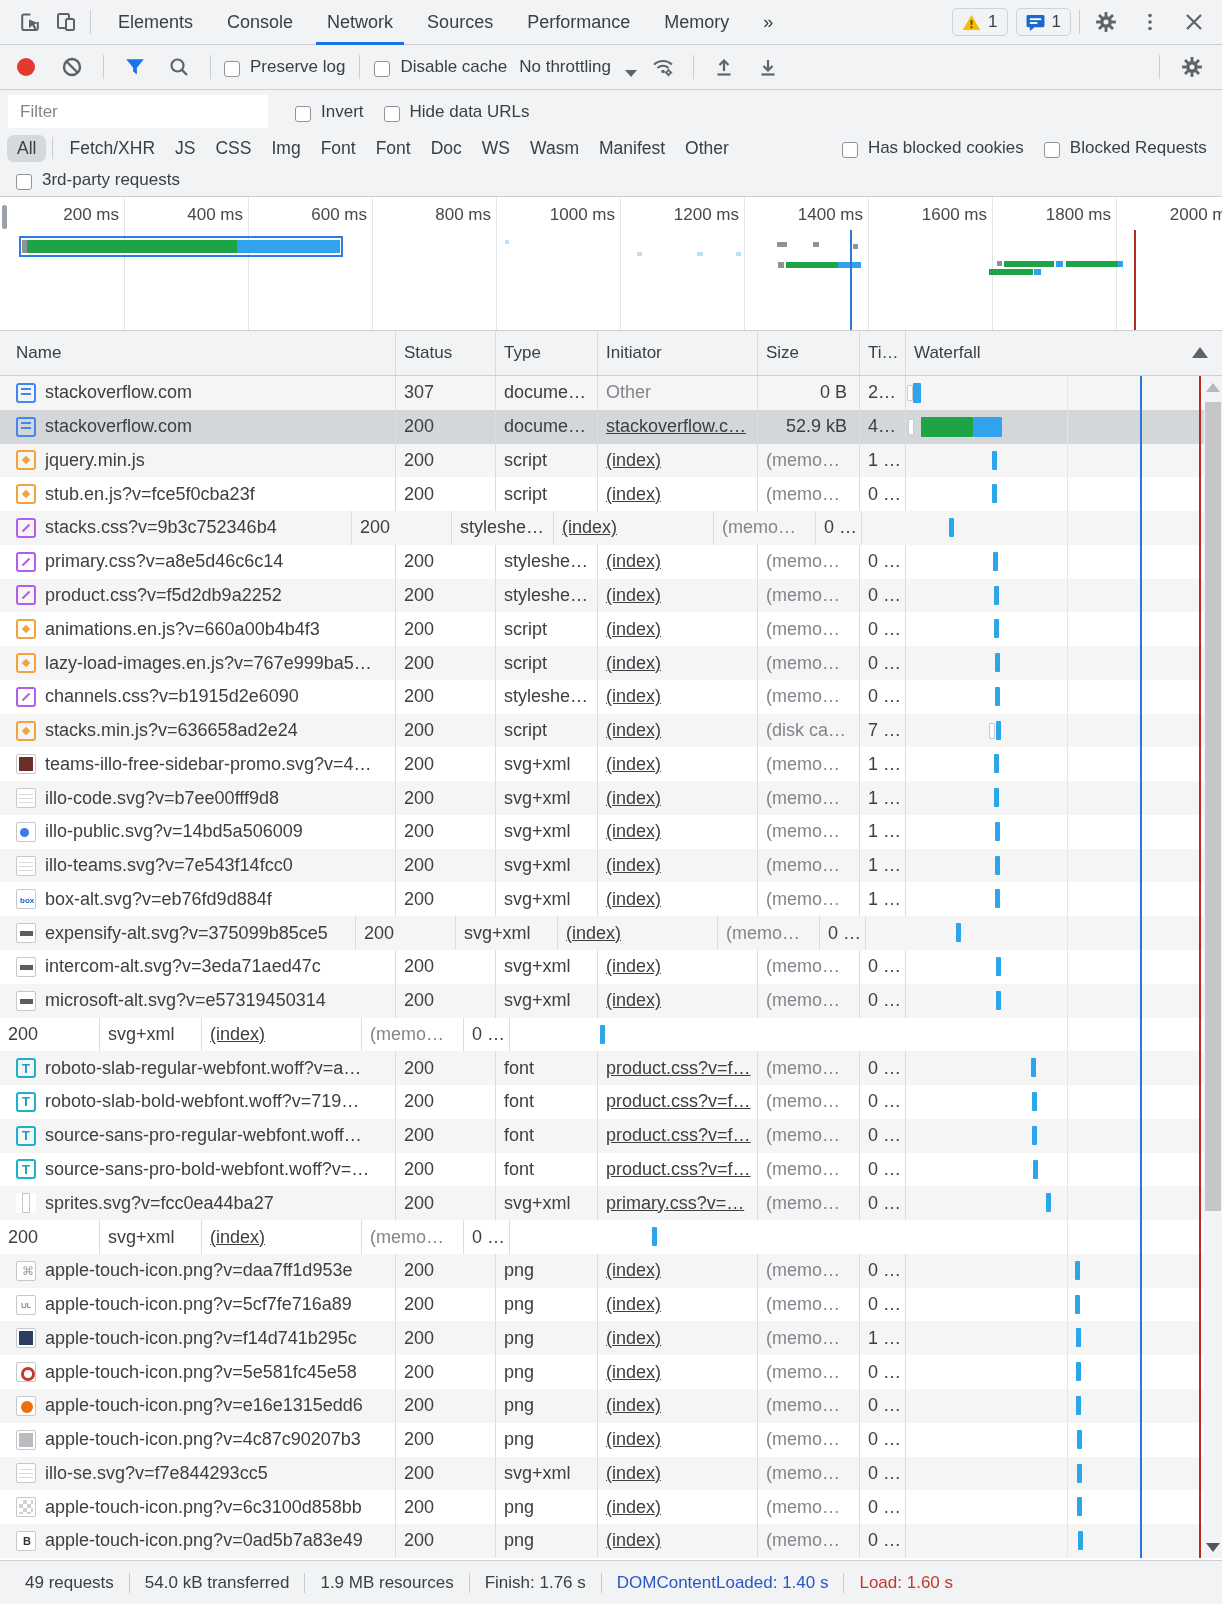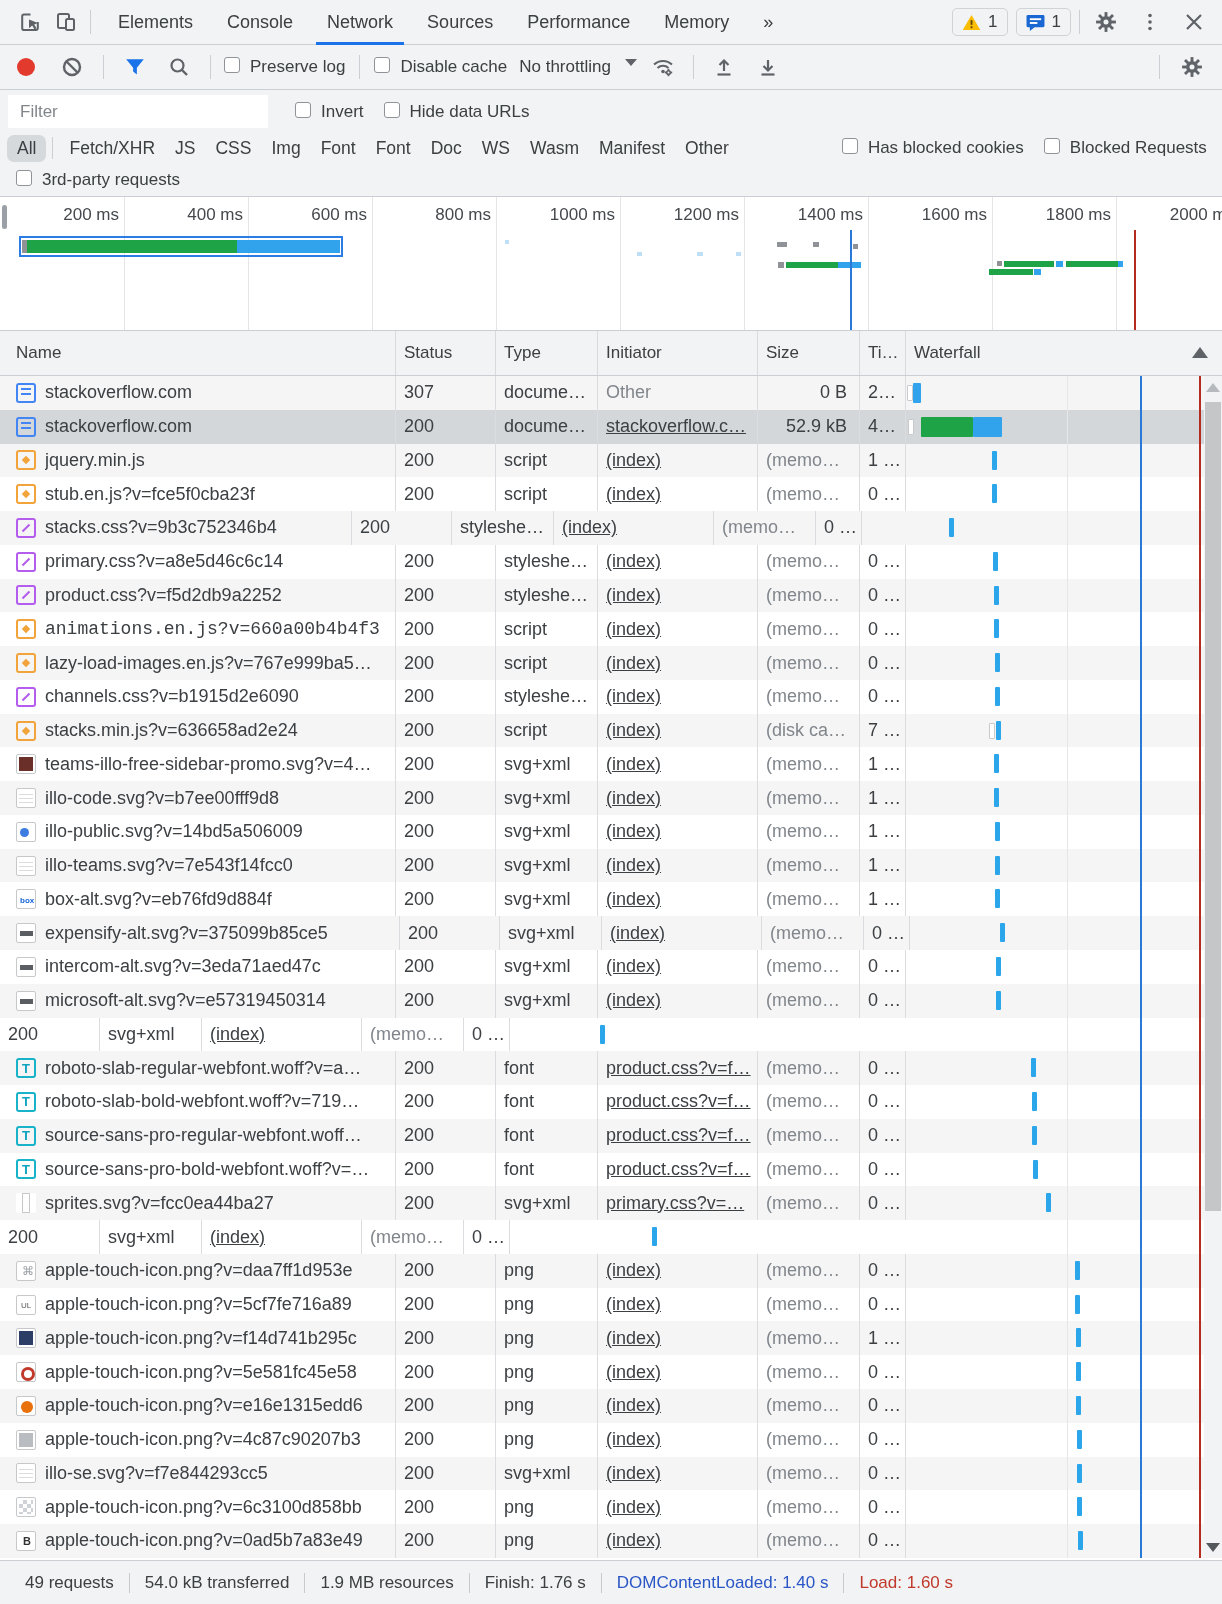--- a/index.html
+++ b/index.html
@@ -11,21 +11,21 @@
 .tabs{display:flex;height:100%;align-items:center;margin-left:10px}
 .tab{font-size:18px;color:#3c4043;padding:0 17px;height:45px;line-height:45px;position:relative;white-space:nowrap}
 .tab.seltab::after{content:"";position:absolute;left:6px;right:6px;bottom:0;height:3px;background:#1a73e8}
 .tabright{margin-left:auto;display:flex;align-items:center;gap:8px;padding-right:10px}
 .badge{display:flex;align-items:center;gap:7px;border:1px solid #d0d3d6;border-radius:5px;padding:3px 9px;font-size:17px;color:#3c4043}
 
 .actionbar{position:absolute;left:0;top:45px;width:1222px;height:45px;background:#f1f3f4;border-bottom:1px solid #cbced2;display:flex;align-items:center;padding:0 12px 0 17px}
 .rec{width:18px;height:18px;border-radius:50%;background:#e23b2e;flex:none}
 .cklabel{font-size:17px;color:#3c4043;white-space:nowrap}
 .ckbox{width:16px;height:16px;border:1px solid #909499;border-radius:3px;background:#fff;flex:none}
-.ckgroup{display:flex;align-items:flex-start;gap:10px}
+.ckgroup{display:flex;align-items:flex-end;gap:10px}
 
 .filterrow{position:absolute;left:0;top:90px;width:1222px;height:43px;background:#f1f3f4;display:flex;align-items:center;padding-left:8px}
 .finput{width:260px;height:33px;background:#fff;border:none;font-size:17px;color:#80868b;display:flex;align-items:center;padding-left:12px}
 
 .pillsrow{position:absolute;left:0;top:133px;width:1222px;height:30px;background:#f1f3f4;display:flex;align-items:center;padding-left:7px}
 .pill{font-size:17.5px;color:#3c4043;padding:2px 10px;white-space:nowrap}
 .pill.active{background:#d6d9dc;border-radius:7px;padding:3px 10px}
 .pilldiv{width:1px;height:22px;background:#cbced2;margin:0 6px}
 
 .thirdrow{position:absolute;left:0;top:163px;width:1222px;height:34px;background:#f1f3f4;border-bottom:1px solid #cbced2;display:flex;align-items:center;padding-left:16px}
@@ -480,21 +480,21 @@
       <div class="cell" style="width: 160px;">
         <span class="lnk">(index)</span>
       </div>
       <div class="cell c4 gray" style="width: 102px; padding-left: 8px;">(memo…</div>
       <div class="cell" style="width: 46px;">0 …</div>
       <div class="cell c6" style="width: 316px;">
         <span class="wt wt-tick" style="left: 88px; width: 5px;"></span>
       </div>
     </div>
     <div class="row">
-      <div class="cell c0" style="width: 396px; font-family: Liberation Mono, monospace;">
+      <div class="cell c0" style="width: 396px;">
         <span class="ficon fi-js"></span>
         <span class="nm">animations.en.js?v=660a00b4b4f3</span>
       </div>
       <div class="cell" style="width: 100px;">200</div>
       <div class="cell" style="width: 102px;">script</div>
       <div class="cell" style="width: 160px;">
         <span class="lnk">(index)</span>
       </div>
       <div class="cell c4 gray" style="width: 102px; padding-left: 8px;">(memo…</div>
       <div class="cell" style="width: 46px;">0 …</div>
@@ -635,21 +635,21 @@
       <div class="cell" style="width: 160px;">
         <span class="lnk">(index)</span>
       </div>
       <div class="cell c4 gray" style="width: 102px; padding-left: 8px;">(memo…</div>
       <div class="cell" style="width: 46px;">1 …</div>
       <div class="cell c6" style="width: 316px;">
         <span class="wt wt-tick" style="left: 89px; width: 5px;"></span>
       </div>
     </div>
     <div class="row odd">
-      <div class="cell c0" style="width: 400px;">
+      <div class="cell c0" style="width: 356px;">
         <span class="ficon fi-img v-logo">
           <span class="th"></span>
         </span>
         <span class="nm">expensify-alt.svg?v=375099b85ce5</span>
       </div>
       <div class="cell" style="width: 100px;">200</div>
       <div class="cell" style="width: 102px;">svg+xml</div>
       <div class="cell" style="width: 160px;">
         <span class="lnk">(index)</span>
       </div>

